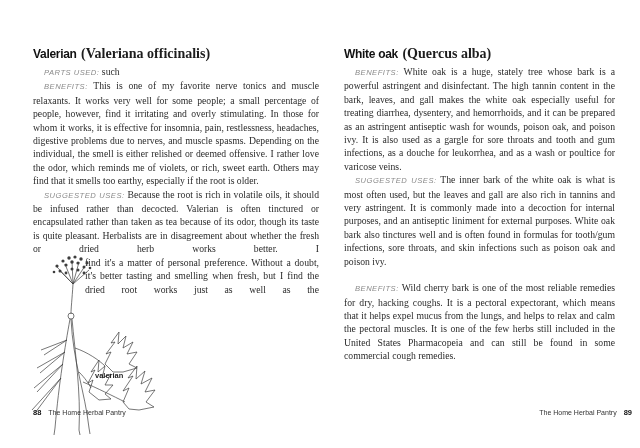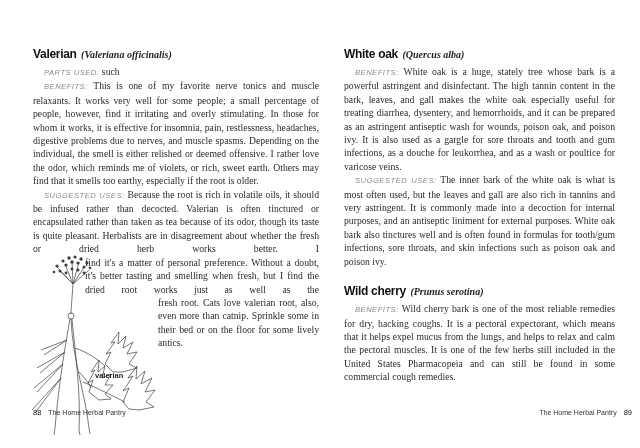--- a/index.html
+++ b/index.html
@@ -5,60 +5,59 @@
   * { margin:0; padding:0; box-sizing:border-box; }
   html,body { width:640px; height:448px; background:#ffffff; overflow:hidden; }
   body { position:relative; font-family:"Liberation Serif", serif; color:#2b2b2b; }
 
   .page { position:absolute; top:44px; }
   .page-left  { left:33px;  width:286px; }
   .page-right { left:344px; width:271px; }
 
   .entry-heading { font-family:"Liberation Sans", sans-serif; margin-bottom:3px; }
   .entry-name { font-weight:bold; font-size:12px; letter-spacing:-0.3px; color:#111; }
-  .entry-latin { font-family:"Liberation Serif", serif; font-style:italic; font-weight:600;
-                 font-size:10px; color:#1d1d1d; }
+  .entry-latin { font-family:"Liberation Serif", serif; font-weight:600;
+                 font-size:14px; color:#1d1d1d; }
   .entry + .entry, .entry-heading.spaced { margin-top:13px; }
 
   p.body { font-size:9.7px; line-height:13.4px; text-align:justify; text-indent:11px; }
   p.body.cont { text-indent:0; }
   .just-all { text-align-last:justify; }
   .label { font-family:"Liberation Sans", sans-serif; font-size:7.6px; letter-spacing:0.5px;
            color:#8a8a8a;font-style:italic; }
 
   .wrap-b { margin-left:52px;  width:234px; }
   .wrap-c { margin-left:125px; width:161px; }
 
   .illustration { position:absolute; left:-6px; top:208px; width:162px; height:184px; }
   .illustration svg { width:100%; height:100%; }
   .caption { position:absolute; left:62px; top:327px; font-family:"Liberation Sans", sans-serif;
              font-weight:bold; font-size:7.5px; color:#222; }
 
   .footer { position:absolute; top:408px; font-family:"Liberation Sans", sans-serif;
             font-size:7px; color:#333; }
   .footer-left  { left:33px; }
   .footer-right { right:8px; text-align:right; }
-  .page-num { font-weight:normal; font-size:7.5px; color:#111; }
+  .page-num { font-weight:bold; font-size:7.5px; color:#111; }
   .footer-left .page-num { margin-right:7px; }
   .footer-right .page-num { margin-left:7px;text-align:center; }
 </style>
 </head>
 <body>
 
 <div class="page page-left">
   <div class="entry">
     <div class="entry-heading">
       <span class="entry-name">Valerian</span>
       <span class="entry-latin">(Valeriana officinalis)</span>
     </div>
     <p class="body"><span class="label">PARTS USED:</span> <span>such</span></p>
     <p class="body"><span class="label">BENEFITS:</span> <span>This is one of my favorite nerve tonics and muscle relaxants. It works very well for some people; a small percentage of people, however, find it irritating and overly stimulating. In those for whom it works, it is effective for insomnia, pain, restlessness, headaches, digestive problems due to nerves, and muscle spasms. Depending on the individual, the smell is either relished or deemed offensive. I rather love the odor, which reminds me of violets, or rich, sweet earth. Others may find that it smells too earthy, especially if the root is older.</span></p>
     <p class="body just-all"><span class="label">SUGGESTED USES:</span> <span>Because the root is rich in volatile oils, it should be infused rather than decocted. Valerian is often tinctured or encapsulated rather than taken as tea because of its odor, though its taste is quite pleasant. Herbalists are in disagreement about whether the fresh or dried herb works better. I</span></p>
     <p class="body cont just-all wrap-b">find it's a matter of personal preference. Without a doubt, it's better tasting and smelling when fresh, but I find the dried root works just as well as the</p>
-    <p class="body cont wrap-c">fresh root. Cats love valerian root, also, even more than catnip. Sprinkle some in their bed or on the floor for some lively antics.</p>
   </div>
 
   <div class="illustration">
     <svg viewBox="0 0 162 184" fill="none" stroke="#3d3d3d" stroke-width="0.7">
 
       <g fill="#3d3d3d" stroke="none">
         <circle cx="30" cy="14" r="1.6"></circle>
           <circle cx="36" cy="9" r="1.6"></circle>
           <circle cx="42" cy="6" r="1.7"></circle>
         <circle cx="48" cy="5" r="1.6"></circle>
@@ -108,24 +107,20 @@
   <div class="entry">
     <div class="entry-heading">
       <span class="entry-name">White oak</span>
       <span class="entry-latin">(Quercus alba)</span>
     </div>
     <p class="body"><span class="label">BENEFITS:</span> <span>White oak is a huge, stately tree whose bark is a powerful astringent and disinfectant. The high tannin content in the bark, leaves, and gall makes the white oak especially useful for treating diarrhea, dysentery, and hemorrhoids, and it can be prepared as an astringent antiseptic wash for wounds, poison oak, and poison ivy. It is also used as a gargle for sore throats and tooth and gum infections, as a douche for leukorrhea, and as a wash or poultice for varicose veins.</span></p>
     <p class="body"><span class="label">SUGGESTED USES:</span> <span>The inner bark of the white oak is what is most often used, but the leaves and gall are also rich in tannins and very astringent. It is commonly made into a decoction for internal purposes, and an antiseptic liniment for external purposes. White oak bark also tinctures well and is often found in formulas for tooth/gum infections, sore throats, and skin infections such as poison oak and poison ivy.</span></p>
   </div>
 
   <div class="entry">
-    <div class="entry-heading">
-      <span class="entry-name">Wild cherry</span>
-      <span class="entry-latin">(Prunus serotina)</span>
-    </div>
     <p class="body"><span class="label">BENEFITS:</span> <span>Wild cherry bark is one of the most reliable remedies for dry, hacking coughs. It is a pectoral expectorant, which means that it helps expel mucus from the lungs, and helps to relax and calm the pectoral muscles. It is one of the few herbs still included in the United States Pharmacopeia and can still be found in some commercial cough remedies.</span></p>
   </div>
 </div>
 
 <div class="footer footer-left">
   <span class="page-num">88</span><span>The Home Herbal Pantry</span>
 </div>
 <div class="footer footer-right">
   <span>The Home Herbal Pantry</span><span class="page-num">89</span>
 </div>

